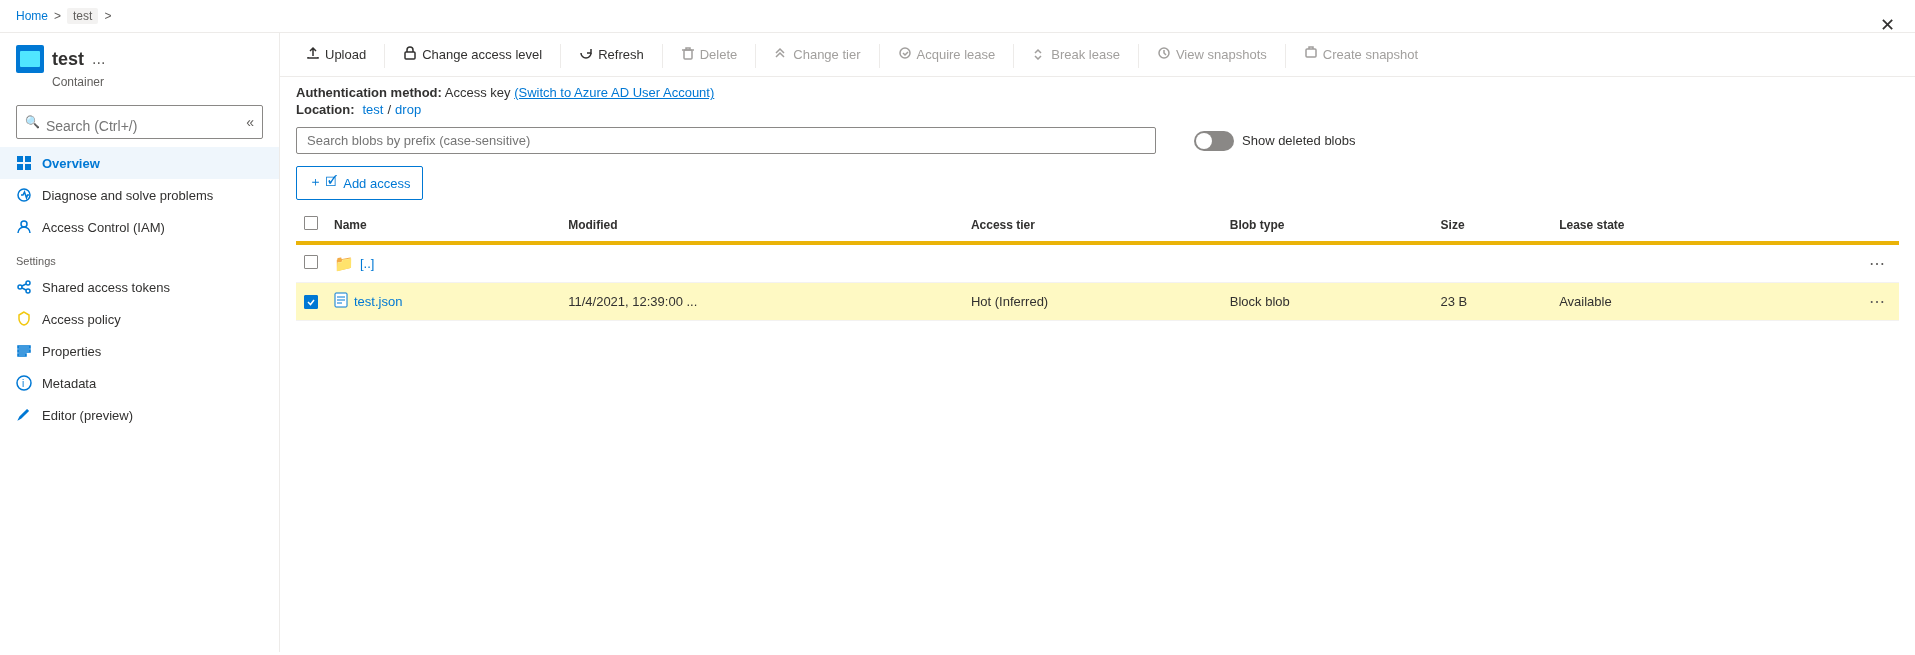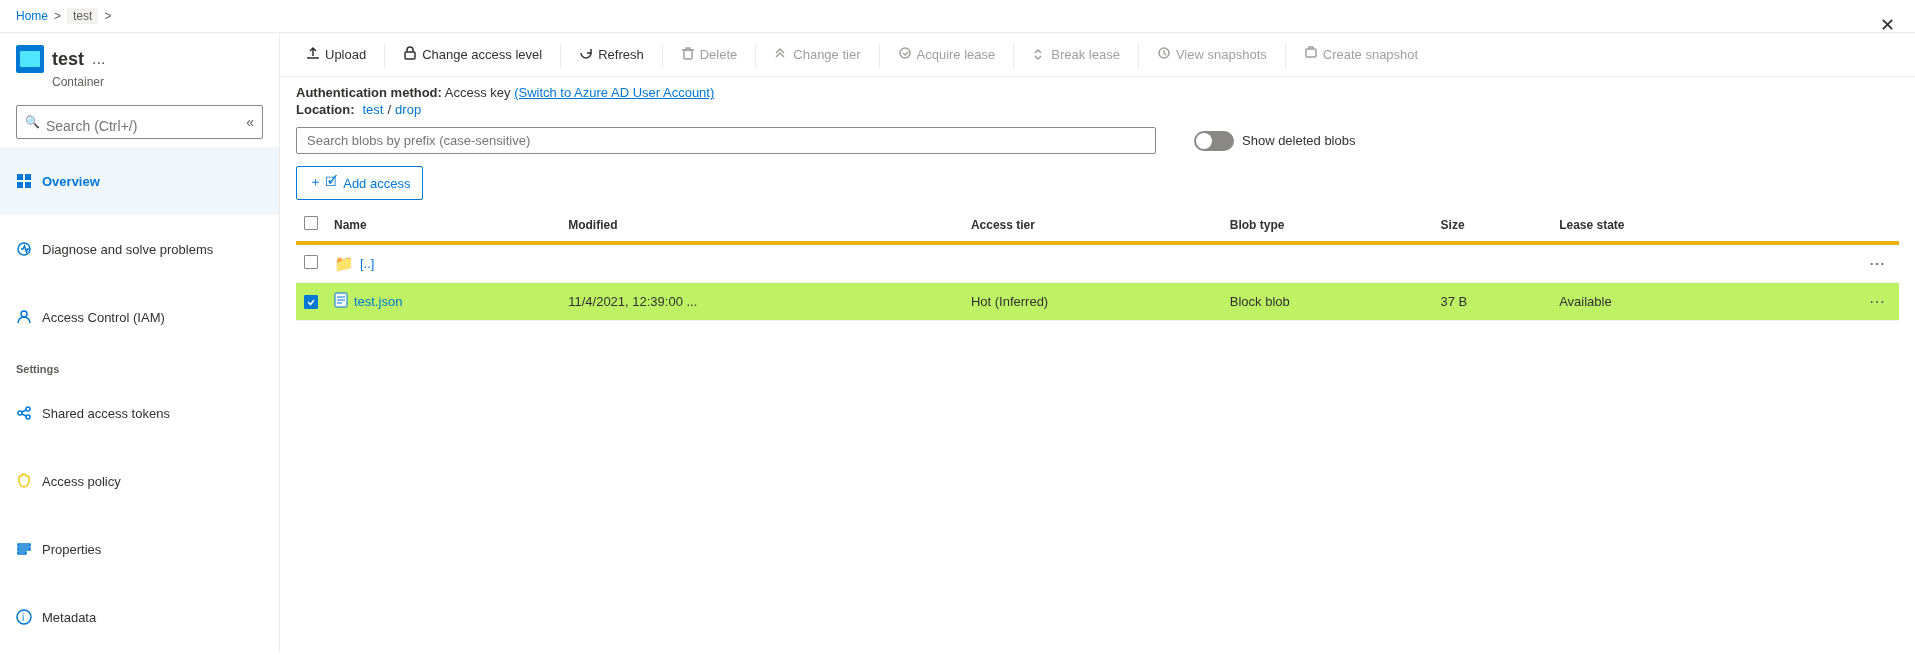--- a/index.html
+++ b/index.html
@@ -23,25 +23,25 @@
     .resource-icon-inner { width: 20px; height: 16px; background: #50e6ff; border-radius: 1px; }
     .resource-name { font-size: 18px; font-weight: 600; color: #323130; }
     .resource-ellipsis { color: #605e5c; font-size: 16px; cursor: pointer; }
     .resource-type { font-size: 12px; color: #605e5c; margin-left: 36px; }
     
     .search-box { margin: 8px 16px; display: flex; align-items: center; border: 1px solid #8a8886; border-radius: 2px; padding: 4px 8px; gap: 6px; }
     .search-box input { border: none; outline: none; font-size: 14px; color: #323130; width: 100%; margin-top: 8px; }
     .search-icon { color: #605e5c; font-size: 12px; }
     .collapse-btn { margin-left: auto; cursor: pointer; color: #605e5c; font-size: 14px; }
     
-    .nav-item { display: flex; align-items: center; padding: 26px 16px; gap: 10px; cursor: pointer; color: #323130; font-size: 13px; }
+    .nav-item { display: flex; align-items: center; padding: 8px 16px; gap: 10px; cursor: pointer; color: #323130; font-size: 13px; }
     .nav-item.active { background: #eff6fc; color: #0078d4; font-weight: 600; }
     .nav-item .nav-icon { width: 16px; height: 16px; flex-shrink: 0; display: flex; align-items: center; justify-content: center; }
     
-    .settings-label { padding: 12px 16px 4px; font-size: 11px; font-weight: 700; color: #605e5c; text-transform: none; }
+    .settings-label { padding: 12px 16px 4px; font-size: 11px; font-weight: 400; color: #605e5c; text-transform: none; }
     
     
     .content { flex: 1; display: flex; flex-direction: column; overflow: hidden; }
     
     
     .toolbar { display: flex; align-items: flex-end; padding: 8px 16px; border-bottom: 1px solid #edebe9; gap: 4px; flex-wrap: nowrap; }
     .toolbar-btn { display: flex; align-items: center; gap: 5px; padding: 5px 10px; border: none; background: none; cursor: pointer; color: #323130; font-size: 13px; border-radius: 2px; white-space: nowrap; }
     .toolbar-btn.disabled { color: #a19f9d; cursor: default; }
     .toolbar-sep { width: 1px; height: 24px; background: #edebe9; margin: 0 4px; }
     
@@ -61,21 +61,21 @@
     
     .filter-bar { padding: 4px 16px 8px; }
     .add-filter-btn { display: flex; align-items: center; gap: 6px; padding: 5px 12px; border: 1px solid #0078d4; border-radius: 2px; background: #fff; color: #0078d4; cursor: pointer; font-size: 13px; }
     
     
     .table-area { flex: 1; overflow-y: auto; padding: 0 16px; }
     table { width: 100%; border-collapse: collapse; }
     thead tr { border-bottom: 4px solid #eab308; }
     thead th { text-align: left; padding: 8px 8px; font-size: 12px; font-weight: 600; color: #323130; white-space: nowrap; }
     tbody tr { border-bottom: 1px solid #f3f2f1; }
-    tbody tr.selected { background: #bef264; }
+    tbody tr.selected { background: #fef9c3; }
     tbody td { padding: 7px 8px; font-size: 13px; color: #323130; vertical-align: middle; }
     .checkbox-col { width: 28px; }
     .checkbox { width: 14px; height: 14px; border: 1px solid #8a8886; border-radius: 1px; cursor: pointer; display: inline-block; }
     .checkbox.checked { background: #0078d4; border-color: #0078d4; display: flex; align-items: center; justify-content: center; }
     .name-cell { display: flex; align-items: center; gap: 6px; }
     .folder-icon { color: #ffb900; font-size: 16px; }
     .file-icon { color: #0078d4; font-size: 14px; }
     .row-actions { text-align: right; }
     .more-btn { background: none; border: none; cursor: pointer; color: #605e5c; font-size: 16px; padding: 2px 6px; border-radius: 2px; }
     
@@ -374,21 +374,21 @@
                         <line x1="3" y1="8" x2="11" y2="8" stroke="#0078d4" stroke-width="1"></line>
                         <line x1="3" y1="11" x2="8" y2="11" stroke="#0078d4" stroke-width="1"></line>
                       </svg>
                   </span>
                   <span style="color:#0078d4;cursor:pointer;">test.json</span>
                 </div>
               </td>
               <td>11/4/2021, 12:39:00 ...</td>
               <td>Hot (Inferred)</td>
               <td>Block blob</td>
-              <td>37 B</td>
+              <td>23 B</td>
               <td>Available</td>
               <td class="row-actions">
                 <button class="more-btn">⋯</button>
               </td>
             </tr>
           </tbody>
         </table>
       </div>
     </div>
   </div>

